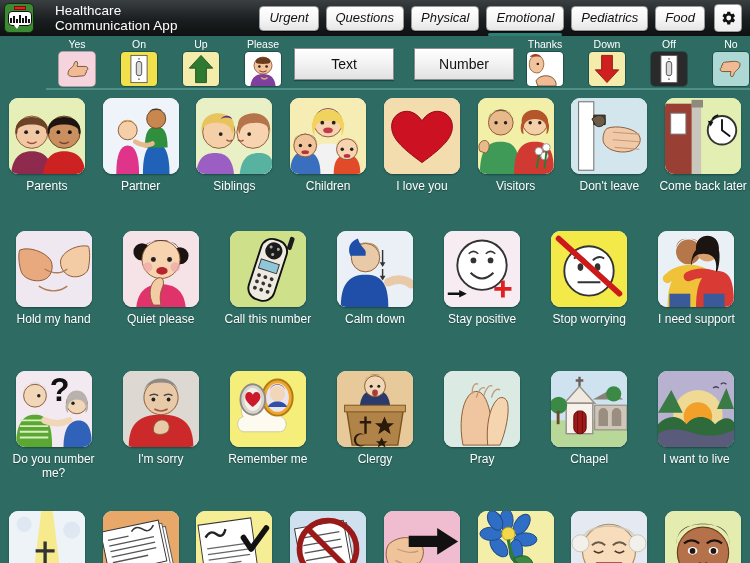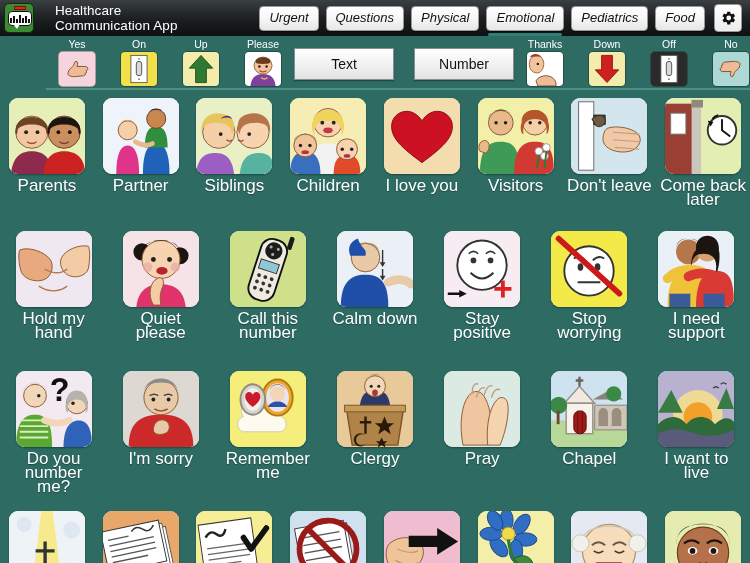--- a/index.html
+++ b/index.html
@@ -157,21 +157,21 @@
     width: 76px; height: 76px;
     border-radius: 9px;
     overflow: hidden;
     position: relative;
     background: #f2f2f2;
     box-shadow: 0 1px 2px rgba(0,0,0,.35);
   }
   .clabel {
     margin-top: 5px;
     color: #ffffff;
-    font-size: 17px;
+    font-size: 12px;
     line-height: 14px;
     text-align: center;
     max-width: 92px;
     text-shadow: 0 1px 1px rgba(0,0,0,.35);
   }
 
   
   .ill { position:absolute; inset:0; }
   .ill svg { width:100%; height:100%; display:block; }
 </style>

